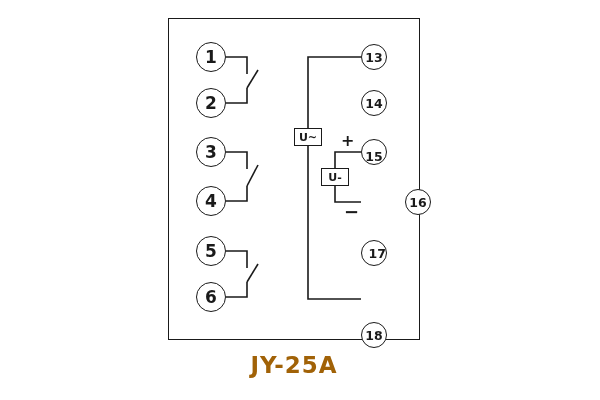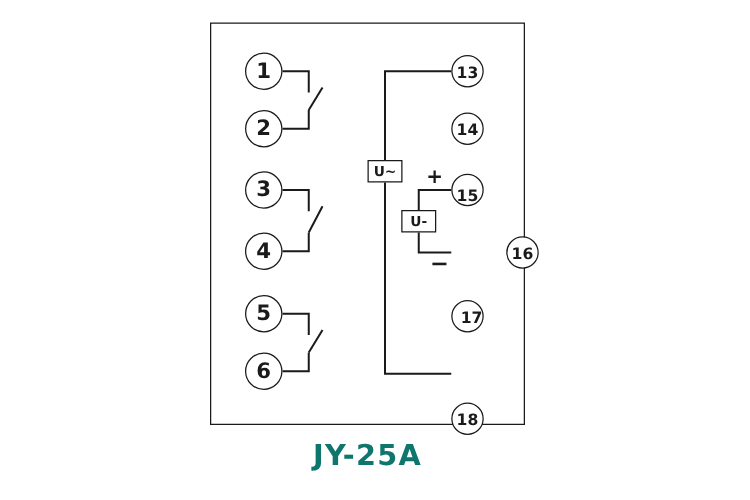--- a/index.html
+++ b/index.html
@@ -79,21 +79,21 @@
   .polarity.minus { font-size: 18px; }
   .title {
     position: absolute;
     left: 168px;
     top: 352px;
     width: 252px;
     text-align: center;
     font-size: 23px;
     font-weight: bold;
     letter-spacing: 1px;
-    color: #0f766e;
+    color: #a16207;
   }
 </style>
 </head>
 <body>
 
 <div class="stage">
 
   <div class="outer-box"></div>
 
   <svg class="wires" viewBox="0 0 600 400" fill="none" stroke="#1a1a1a" stroke-width="1.6">

